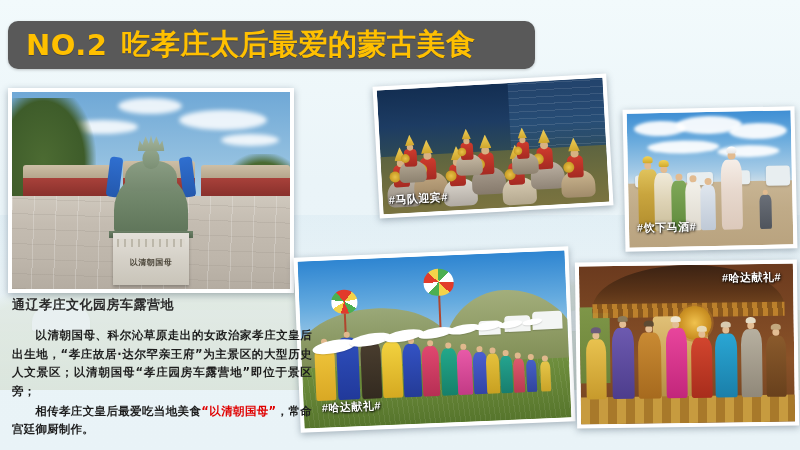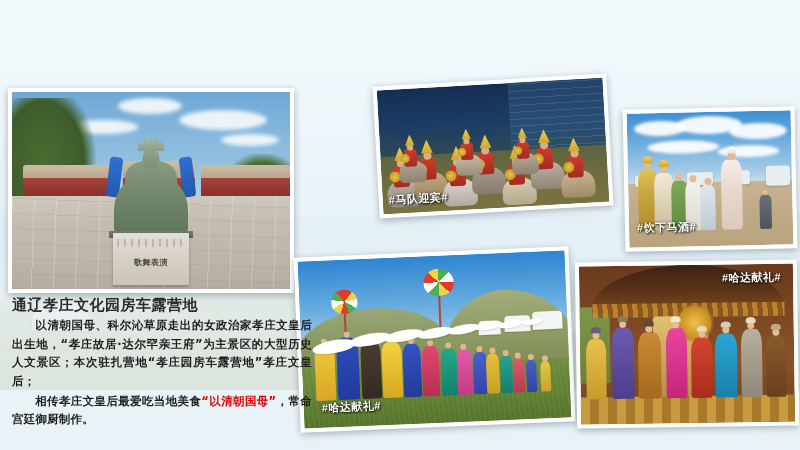--- a/index.html
+++ b/index.html
@@ -331,22 +331,22 @@
   .sp-head { position:absolute; left:50%; transform:translateX(-50%);
     width:7px; height:7px; background:#e3bd93; border-radius:50%; }
   .sp-hat { position:absolute; left:50%; transform:translateX(-50%);
     width:10px; height:6px; border-radius:50% 50% 18% 18%; }
 
   
   .text-block {
     position:absolute; left:12px; top:296px; width:300px; z-index:30;
   }
   .tb-heading {
-    font-size:15px; font-weight:bold; color:#2b2b2b;
-    letter-spacing:.5px; margin-bottom:1px;
+    font-size:13px; font-weight:bold; color:#2b2b2b;
+    letter-spacing:.5px; margin-bottom:12px;
     font-family:"DejaVu Sans","Liberation Sans",sans-serif;
   }
   .tb-para {
     font-size:11.5px; color:#1d1d1d; line-height:1.62;
     text-align:justify; letter-spacing:.2px;
     font-family:"DejaVu Sans","Liberation Sans",sans-serif;
     font-weight:bold;
   }
   .tb-para + .tb-para { margin-top:1px; }
   .indent { display:inline-block; width:2em; }
@@ -360,20 +360,24 @@
   <div class="bg-watermark">
     <div class="wm-sky"></div>
     <div class="wm-hill" style="left:-6%;"></div>
     <div class="wm-hill" style="left:38%;width:55%;"></div>
     <div class="wm-ground"></div>
     <div class="wm-yurt" style="left:4%;width:58px;height:30px;"></div>
     <div class="wm-yurt" style="left:46%;width:46px;height:24px;"></div>
     <div class="wm-yurt" style="left:70%;width:40px;height:21px;"></div>
   </div>
 
+  <div class="title-bar">
+    <span class="title-text title-no">NO.2</span>
+    <span class="title-text">吃孝庄太后最爱的蒙古美食</span>
+  </div>
 
   <div class="photo" id="photo-statue">
     <div class="inner">
       <div class="st-sky"></div>
       <div class="st-cloud" style="left:38%;top:6px;width:64px;height:16px;"></div>
       <div class="st-cloud" style="left:60%;top:18px;width:88px;height:20px;"></div>
       <div class="st-cloud" style="left:20%;top:28px;width:70px;height:14px;"></div>
       <div class="st-cloud" style="left:75%;top:42px;width:58px;height:12px;"></div>
       <div class="st-trees"></div>
       <div class="st-trees2"></div>
@@ -392,21 +396,21 @@
         <div class="stat-sash-l"></div>
         <div class="stat-sash-r"></div>
         <div class="stat-body"></div>
         <div class="stat-shoulders"></div>
         <div class="stat-head"></div>
         <div class="stat-crown"></div>
         <div class="stat-base"></div>
       </div>
       <div class="st-pedestal">
         <div class="ped-band"></div>
-        <div class="ped-text">歌舞表演</div>
+        <div class="ped-text">以清朝国母</div>
       </div>
     </div>
   </div>
 
   <div class="photo" id="photo-horses">
     <div class="inner">
       <div class="hp-bg"></div>
       <div class="hp-stadium"></div>
       <div class="hp-field"></div>
       <div class="rider" style="left:2%;">
@@ -665,17 +669,17 @@
         <div class="sp-robe" style="height:61px;background:linear-gradient(180deg,#8a5a2c 0%,#68401c 100%);"></div>
         <div class="sp-head" style="bottom:61px;"></div>
         <div class="sp-hat" style="bottom:67px;background:#c2a87e;"></div>
       </div>
       <span class="caption" style="right:12px;top:6px;">#哈达献礼#</span>
     </div>
   </div>
 
   <div class="text-block">
     <div class="tb-heading">通辽孝庄文化园房车露营地</div>
-    <div class="tb-para"><span class="indent"></span><span>以清朝国母、科尔沁草原走出的女政治家孝庄文皇后出生地，“孝庄故居·达尔罕亲王府”为主景区的大型历史人文景区；本次驻扎营地“孝庄园房车露营地”孝庄文皇后；</span></div>
+    <div class="tb-para"><span class="indent"></span><span>以清朝国母、科尔沁草原走出的女政治家孝庄文皇后出生地，“孝庄故居·达尔罕亲王府”为主景区的大型历史人文景区；以清朝国母“孝庄园房车露营地”即位于景区旁；</span></div>
     <div class="tb-para"><span class="indent"></span><span>相传孝庄文皇后最爱吃当地美食</span><span class="hl-red">“以清朝国母”</span><span>，常命宫廷御厨制作。</span></div>
   </div>
 
 </div>
 
 </body></html>

